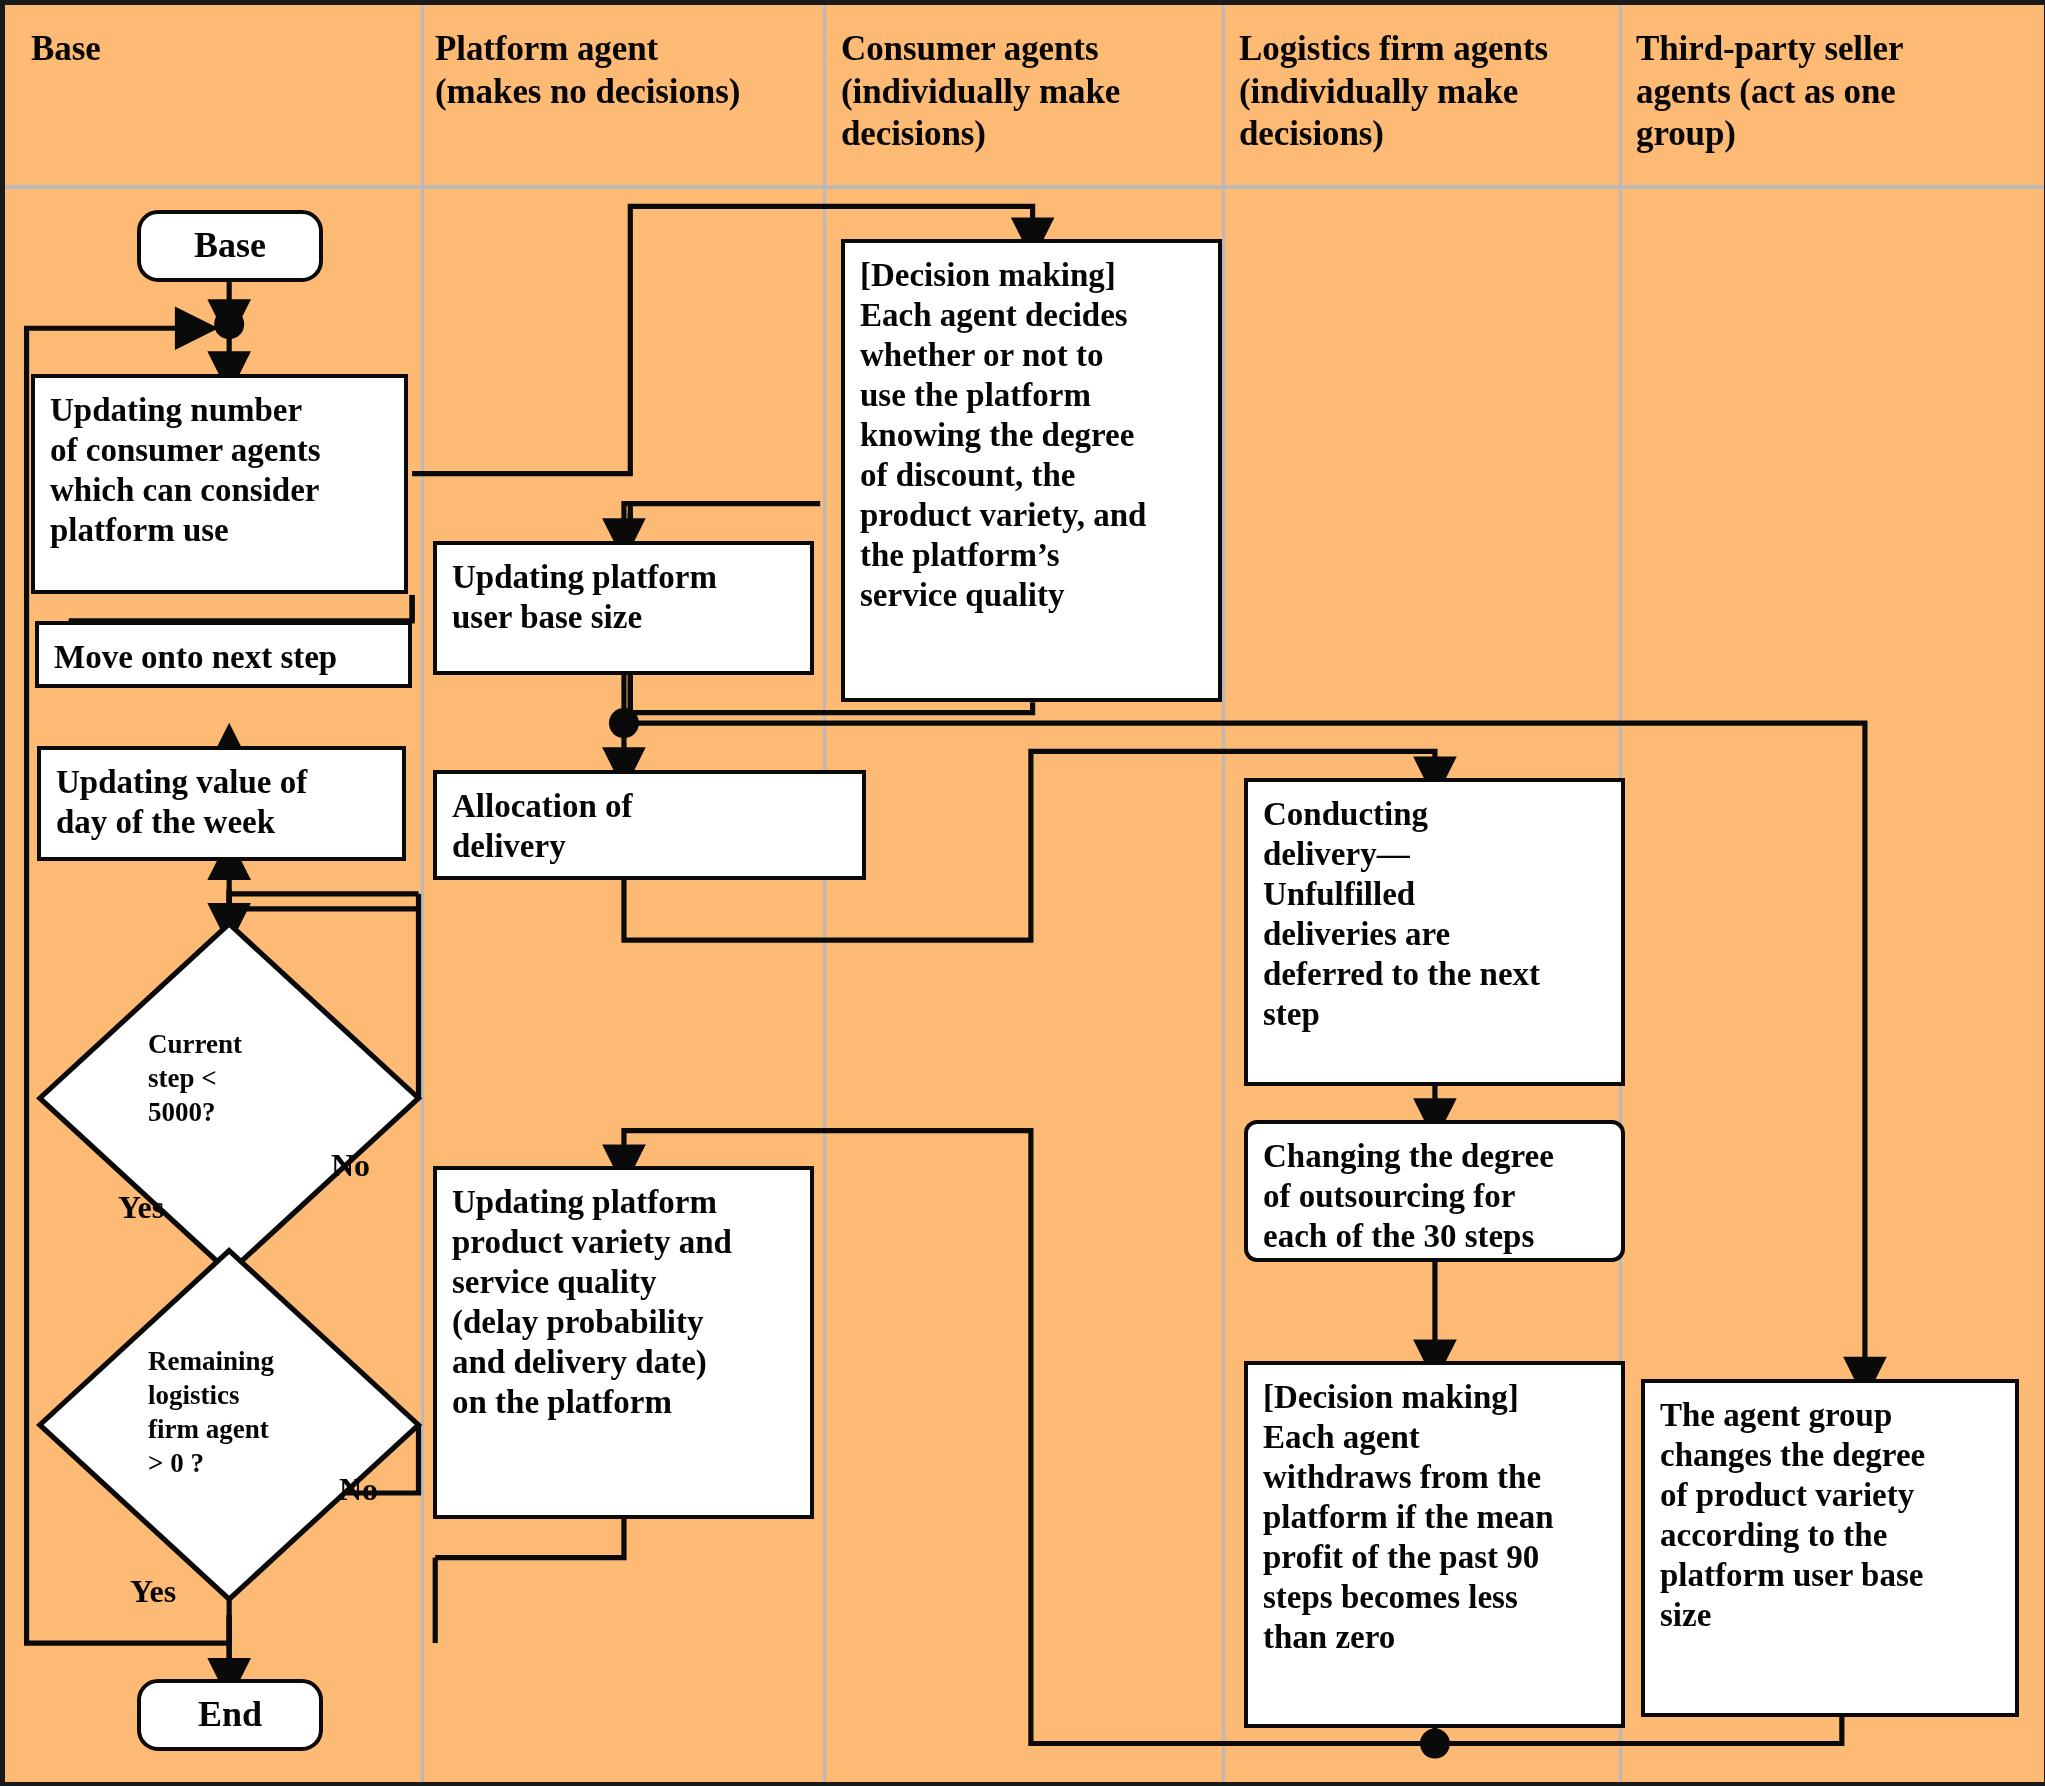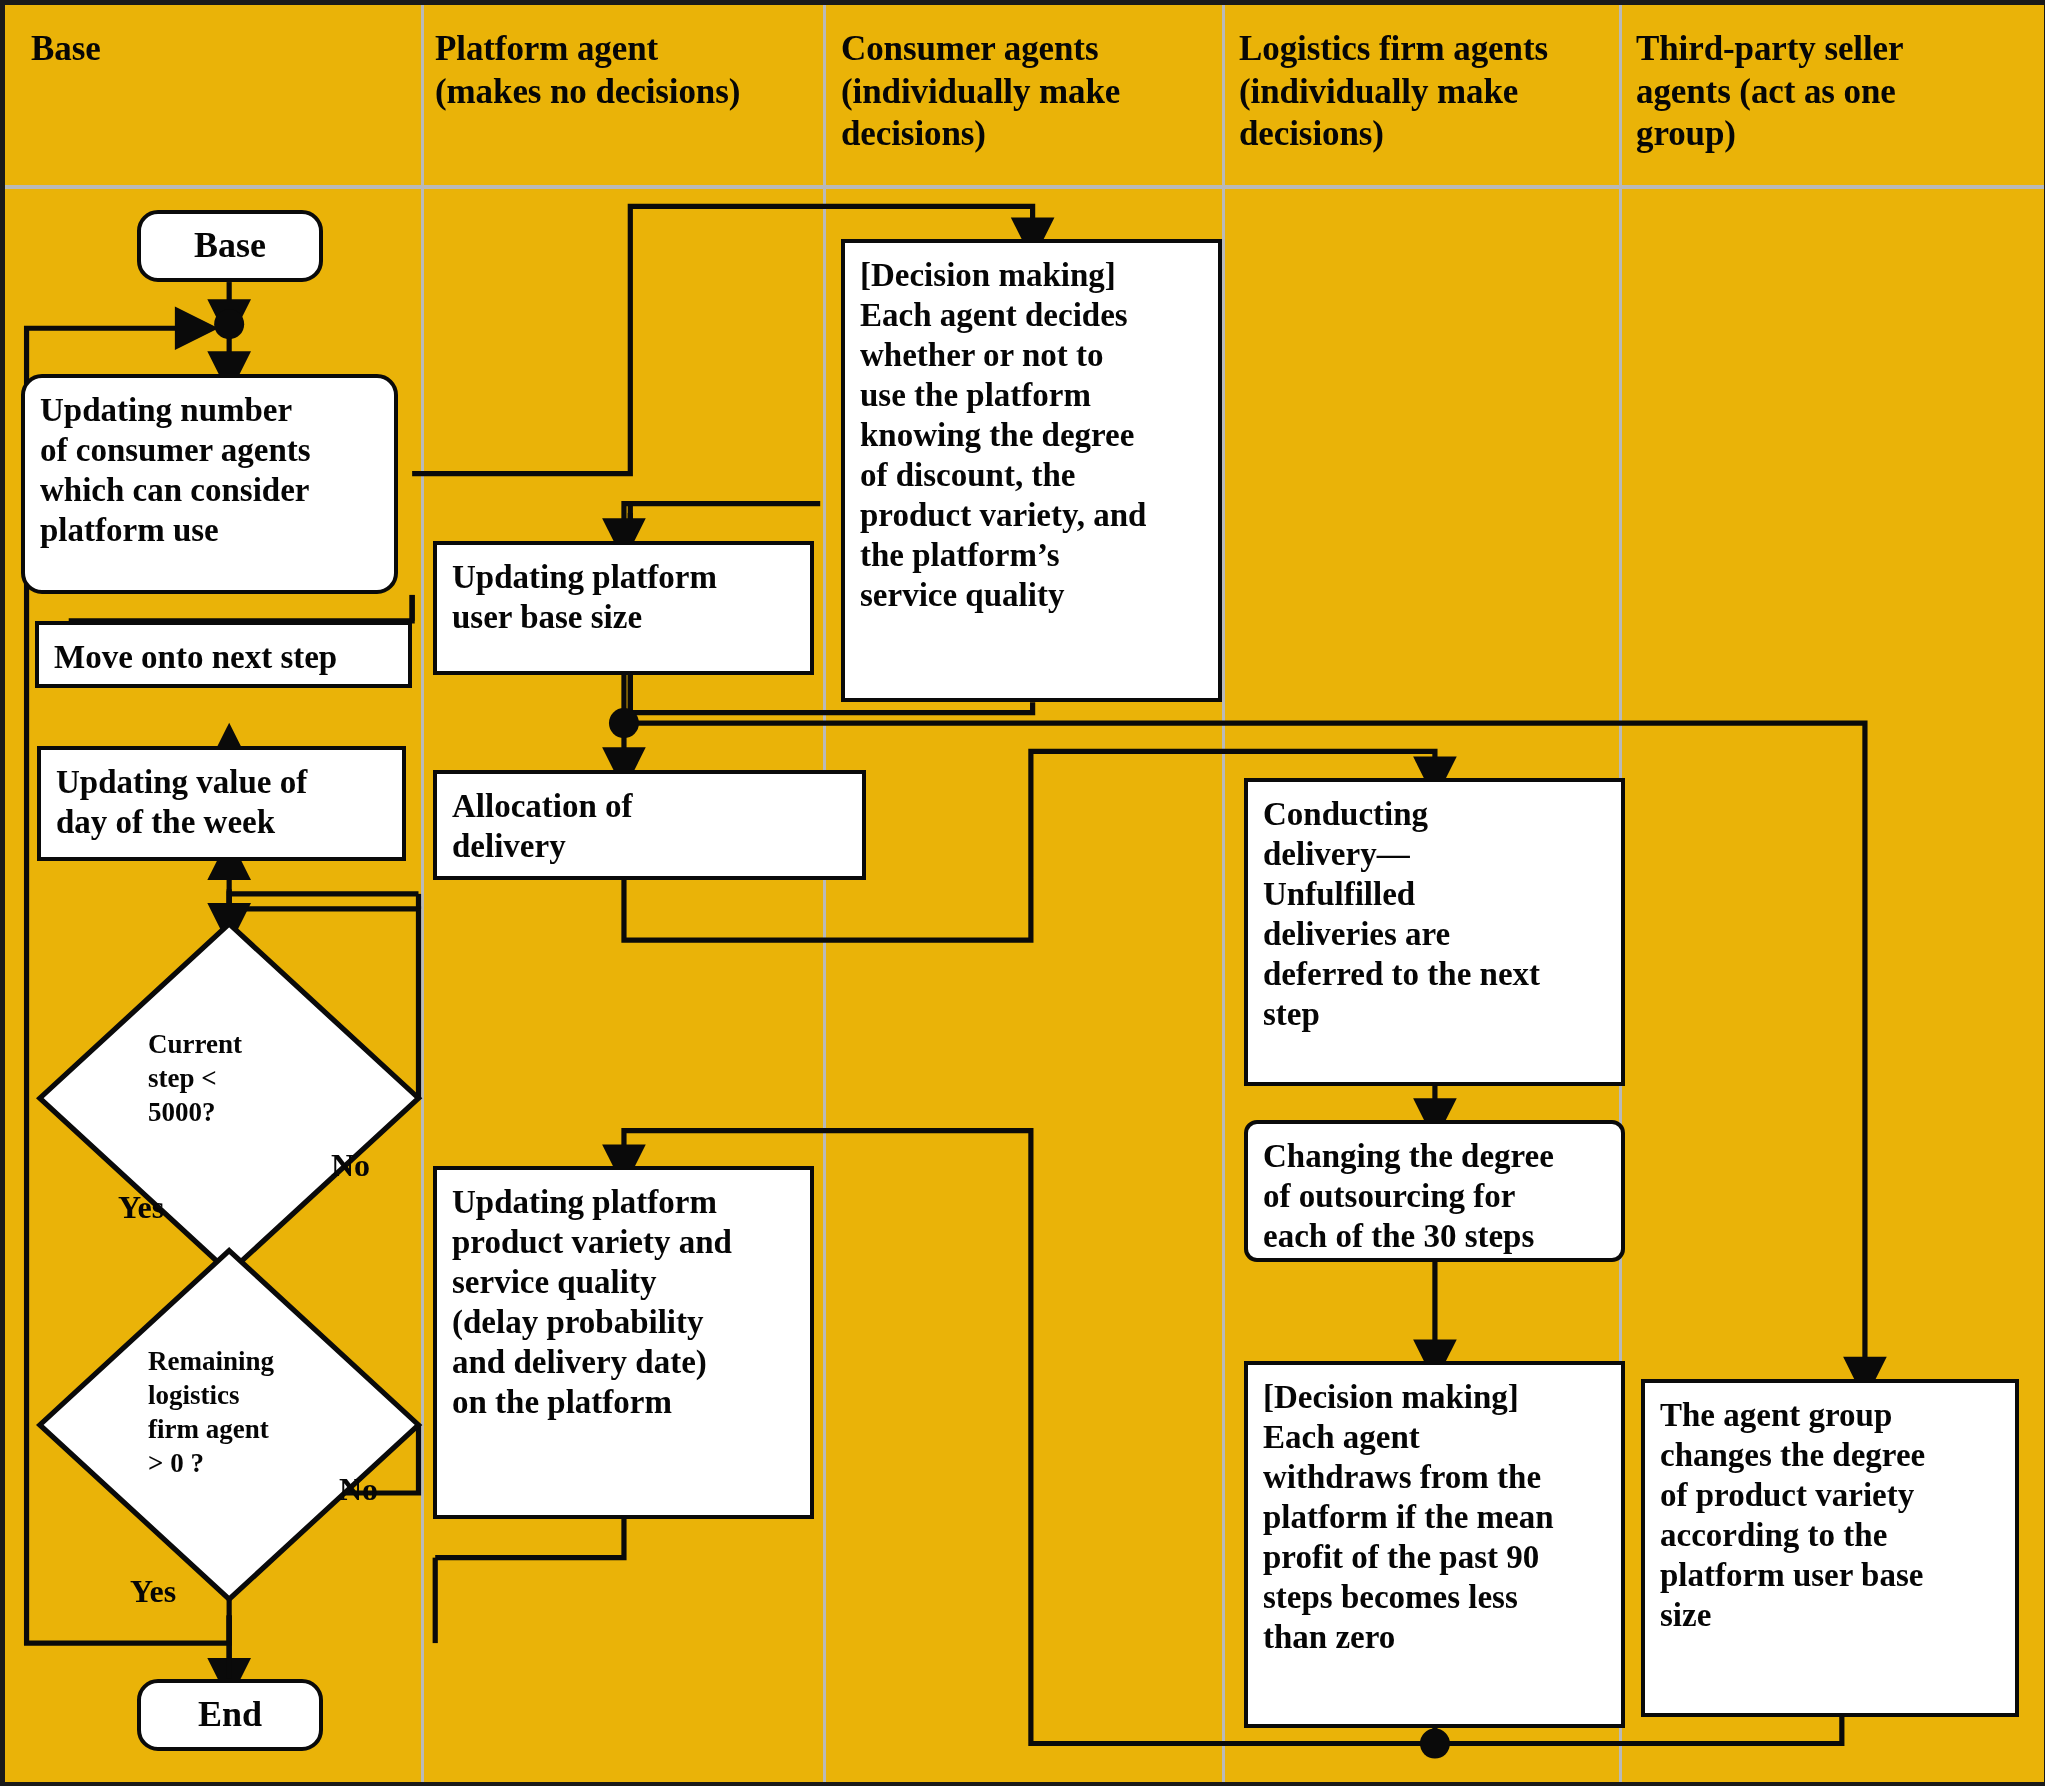--- a/index.html
+++ b/index.html
@@ -1,21 +1,21 @@
 <!DOCTYPE html>
 <html style="font-size:9.2px"><head>
 <meta charset="utf-8">
 <title>Agent-Based Model Flowchart</title>
 <style>
   html,body{margin:0;padding:0;background:#ffffff;}
   body{font-family:"Liberation Serif","DejaVu Serif",serif;}
   #canvas{
     position:relative;
     width:2046px;height:1787px;
-    background:#eab308;
+    background:#fdba74;
     box-sizing:border-box;
     border-left:5.2px solid #1a1a1a;
     border-top:5.2px solid #1a1a1a;
     border-right:2.9px solid #1a1a1a;
     border-bottom:5.2px solid #1a1a1a;
     overflow:hidden;
     padding-left:16px;
   }
   .layer{position:absolute;left:0;top:0;width:2046px;height:1787px;}
   svg.layer{pointer-events:none;}
@@ -154,21 +154,21 @@
 
     <circle cx="388" cy="553" r="26" fill="#0a0a0a"></circle>
     <circle cx="1072" cy="1244" r="26" fill="#0a0a0a"></circle>
     <circle cx="2477" cy="3012" r="26" fill="#0a0a0a"></circle>
   </svg>
 
   <div class="node terminal center sz-lg" style="left:132px;top:205px;width:186px;height:72px;">
     <span>Base</span>
   </div>
 
-  <div class="node pad sz-md" style="left:16px;top:369px;width:377px;height:220px;border-radius:21px;">
+  <div class="node pad sz-md" style="left:26px;top:369px;width:377px;height:220px;">
     <span>Updating number<br>of consumer agents<br>which can consider<br>platform use</span>
   </div>
 
   <div class="node pad sz-md" style="left:30px;top:616px;width:377px;height:67px;">
     <span>Move onto next step</span>
   </div>
 
   <div class="node pad sz-md" style="left:32px;top:741px;width:369px;height:115px;">
     <span>Updating value of<br>day of the week</span>
   </div>

